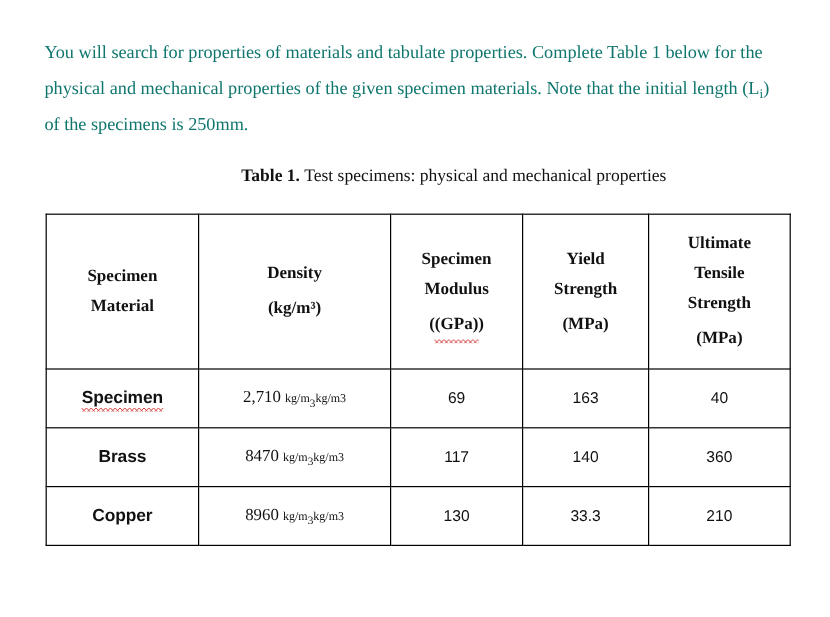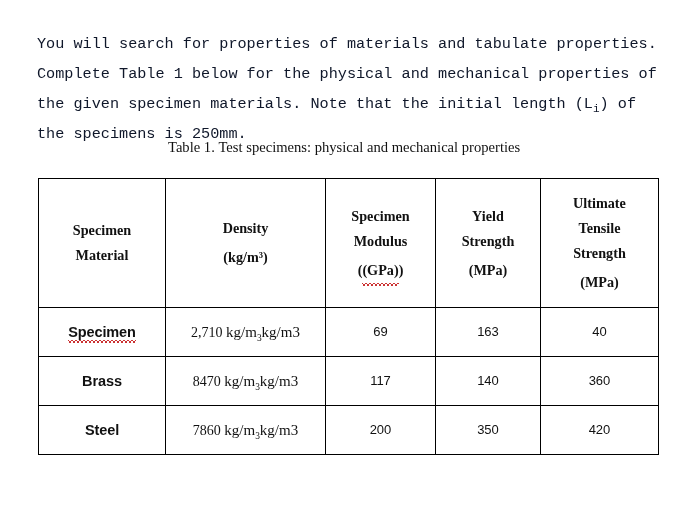--- a/index.html
+++ b/index.html
@@ -15,44 +15,45 @@
     overflow: hidden;
     position: relative;
   }
 
   
   .intro {
     position: absolute;
     left: 37px;
     top: 14px;
     width: 620px;
-    font-family: Liberation Mono, monospace;
+    font-family: Liberation Serif, serif;
     font-size: 15.2px;
     line-height: 30px;
-    color: #0f172a;
+    color: #0f766e;
     text-align: left;
   }
   .intro .sub {
     font-size: 11px;
     vertical-align: sub;
     line-height: 0;
   }
 
   
   .caption {
     position: absolute;
     left: 168px;
     top: 139px;
     font-family: "Liberation Serif", serif;
     font-size: 14.6px;
     color: #111111;
     white-space: nowrap;
   }
   .caption .cap-strong {
-    font-weight: normal;
+    font-weight: bold;
+    margin-left: 33px;
   }
 
   
   .tbl-wrap {
     position: absolute;
     left: 38px;
     top: 178px;
     width: 620px;
   }
   table.spec {
@@ -115,21 +116,21 @@
     font-weight: bold;
     font-size: 14.5px;
     letter-spacing: -0.1px;
   }
   .density {
     font-family: "Liberation Serif", serif;
     font-size: 14px;
     white-space: nowrap;
   }
   .density .unit {
-    font-size: 15px;
+    font-size: 10px;
     text-align: right;
   }
   .density .sub3 {
     font-size: 9.4px;
     vertical-align: sub;
     line-height: 0;
   }
   .num {
     font-family: "Liberation Sans", sans-serif;
     font-size: 13px;
@@ -193,24 +194,24 @@
       </tr>
 
       <tr class="data-row">
         <td><span class="matname">Brass</span></td>
         <td><span class="density"><span>8470</span>&nbsp;<span class="unit">kg/m</span><span class="sub3">3</span><span class="unit">kg/m3</span></span></td>
         <td><span class="num">117</span></td>
         <td><span class="num">140</span></td>
         <td><span class="num">360</span></td>
       </tr>
 
-
       <tr class="data-row">
-        <td><span class="matname">Steel</span></td>
-        <td><span class="density"><span>7860</span>&nbsp;<span class="unit">kg/m</span><span class="sub3">3</span><span class="unit">kg/m3</span></span></td>
-        <td><span class="num">200</span></td>
-        <td><span class="num">350</span></td>
-        <td><span class="num">420</span></td>
-      </tr>
+        <td><span class="matname">Copper</span></td>
+        <td><span class="density"><span>8960</span>&nbsp;<span class="unit">kg/m</span><span class="sub3">3</span><span class="unit">kg/m3</span></span></td>
+        <td><span class="num">130</span></td>
+        <td><span class="num">33.3</span></td>
+        <td><span class="num">210</span></td>
+      </tr>
+
 
     </tbody>
   </table>
 </div>
 
 </body></html>

